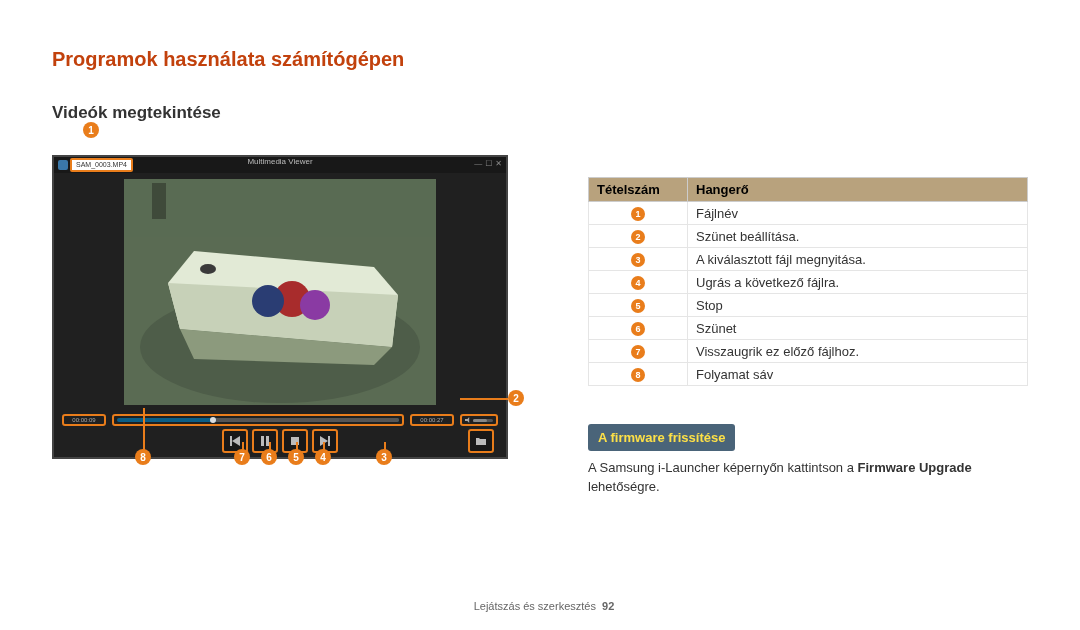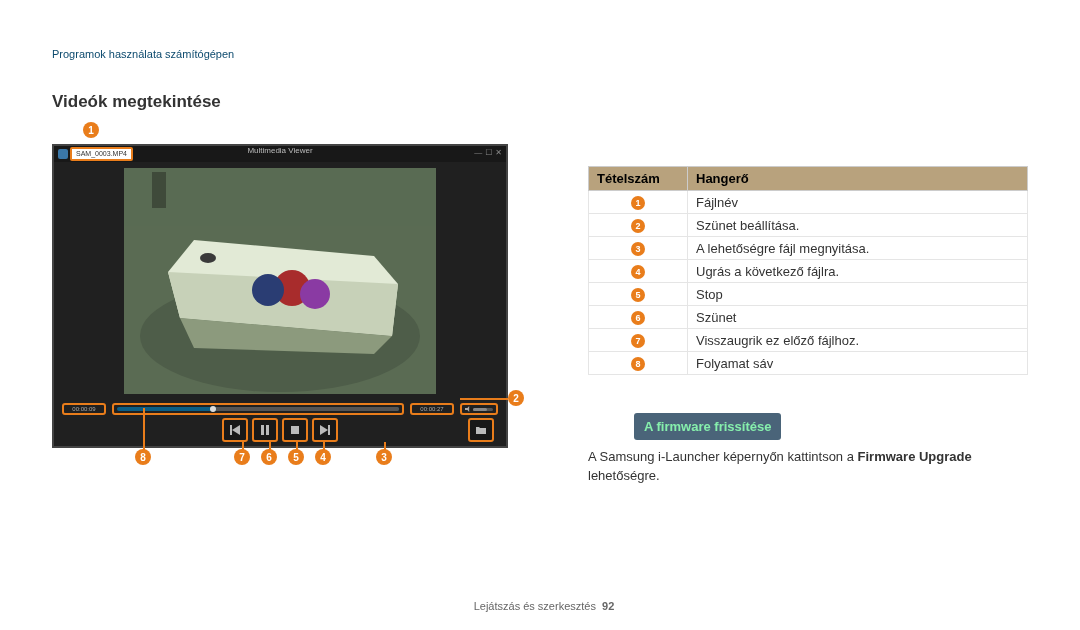--- a/index.html
+++ b/index.html
@@ -12,23 +12,23 @@
     color: #333;
   }
   .page {
     width: 1080px;
     height: 630px;
     position: relative;
     box-sizing: border-box;
     padding: 48px 52px 24px 52px;
   }
   .breadcrumb {
-    color: #0c4a6e;
-    font-size: 11px;
-    font-weight: 400;
+    color: #c2410c;
+    font-size: 20px;
+    font-weight: 700;
   }
   .section-title {
     font-weight: 700;
     font-size: 17px;
     margin-top: 32px;
   }
   .two-col {
     display: flex;
     gap: 56px;
     margin-top: 12px;
@@ -238,28 +238,27 @@
   }
   .num-cell {
     text-align:center;
   }
   .num-badge {
     display:inline-flex;
     width:14px;height:14px;border-radius:50%;background:#e97d1b;color:#fff;font-size:9px;font-weight:700;align-items:center;justify-content:center;
   }
   .box-heading {
     background:#4a6479;
-    color:#86efac;
+    color:#fde047;
     font-size:13px;
     font-weight:600;
     padding:6px 10px;
     border-radius:3px;
     display:inline-block;
     margin-top:38px;
-    margin-left:46px;
   }
   .body-text { font-size:13px;margin-top:8px;line-height:1.45;}
   .footer {
     position:absolute;
     left:8px;right:0;bottom:18px;
     text-align:center;
     font-size:11px;color:#666;
   }
 </style>
 </head>
@@ -361,21 +360,21 @@
           <tr>
               <td class="num-cell"><span class="num-badge">1</span></td>
               <td>Fájlnév</td>
             </tr>
           <tr>
               <td class="num-cell"><span class="num-badge">2</span></td>
               <td>Szünet beállítása.</td>
             </tr>
           <tr>
               <td class="num-cell"><span class="num-badge">3</span></td>
-              <td>A lehetőségre fájl megnyitása.</td>
+              <td>A kiválasztott fájl megnyitása.</td>
             </tr>
           <tr>
               <td class="num-cell"><span class="num-badge">4</span></td>
               <td>Ugrás a következő fájlra.</td>
             </tr>
           <tr>
               <td class="num-cell"><span class="num-badge">5</span></td>
               <td>Stop</td>
             </tr>
           <tr>

